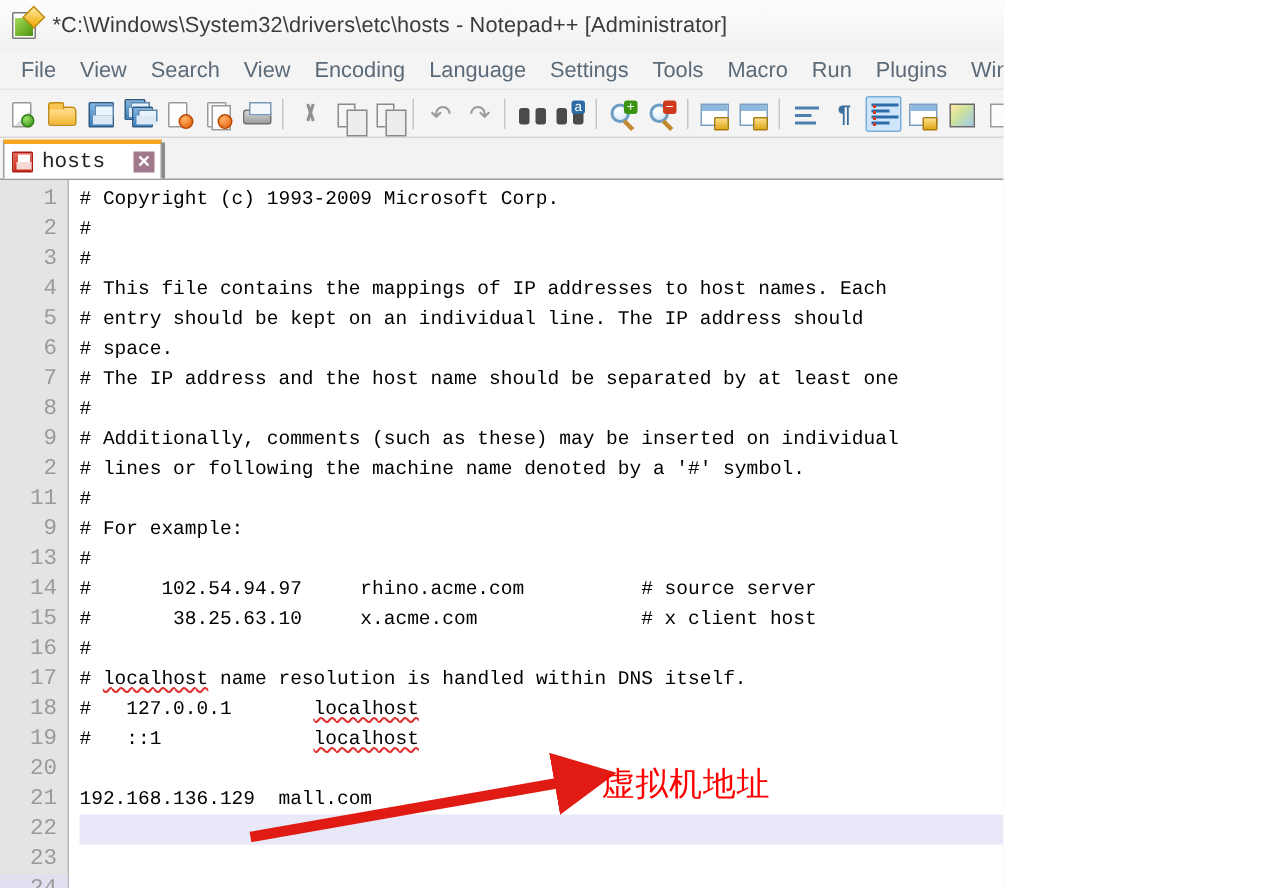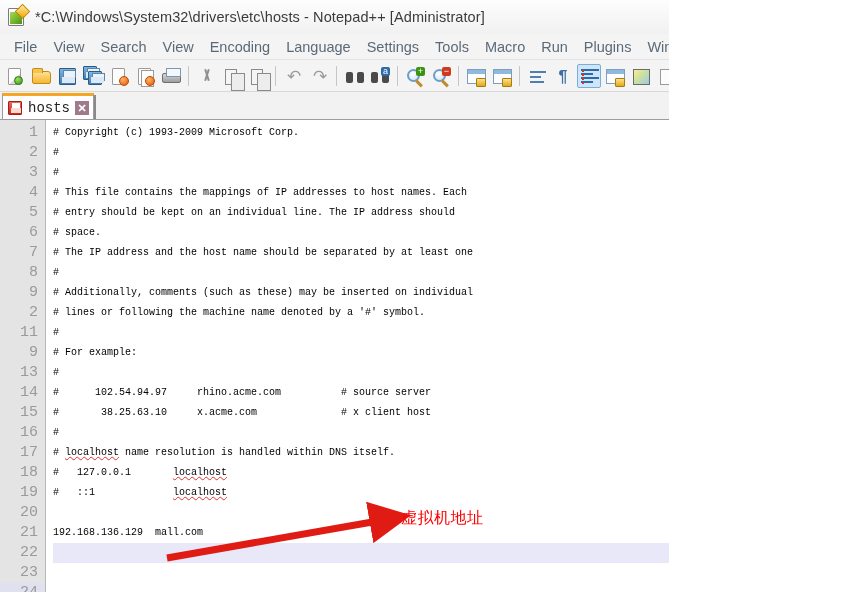--- a/index.html
+++ b/index.html
@@ -339,21 +339,21 @@
     width: 8px; height: 5px; background: #ffffff;
   }
   .tab .floppy-red:after {
     content:""; position:absolute; left: 2px; bottom: 1px;
     width: 10px; height: 5px; background: #f7dad6;
   }
   .tab .tab-label {
     font-family: "Liberation Mono", monospace;
     font-size: 14px;
     color: #222;
-    margin-right: 5px;
+    margin-right: 19px;
     white-space: nowrap;
   }
   .tab .tab-close {
     width: 14px; height: 14px;
     background: #a07a8c;
     color: #ffffff;
     font-size: 11px;
     line-height: 14px;
     text-align: center;
     font-weight: bold;
@@ -393,21 +393,21 @@
   .codearea {
     flex: 1;
     position: relative;
     padding-top: 3px;
     padding-left: 7px;
   }
   .codearea .cl {
     height: 20px;
     line-height: 20px;
     font-family: "Liberation Mono", monospace;
-    font-size: 10px;
+    font-size: 13px;
     color: #000000;
     white-space: pre;
   }
   .cl.cur { background: #e8e8f8; }
   .gutter .ln.cur { background: #e0e0f0; }
   .squig {
     text-decoration: underline wavy #e03030;
     text-decoration-skip-ink: none;
   }
 
@@ -415,21 +415,21 @@
   .overlay {
     position: absolute;
     left: 0; top: 0;
     width: 845px; height: 592px;
     pointer-events: none;
   }
   .annot-text {
     position: absolute;
     left: 401px; top: 508px;
     font-family: "DejaVu Sans", sans-serif;
-    font-size: 16px;
+    font-size: 22px;
     color: #ff0000;
     white-space: nowrap;
     letter-spacing: 0.5px;
   }
   .watermark {
     position: absolute;
     left: 697px; top: 560px;
     font-family: "DejaVu Sans", sans-serif;
     font-size: 17px;
     color: #c9c9c9;

